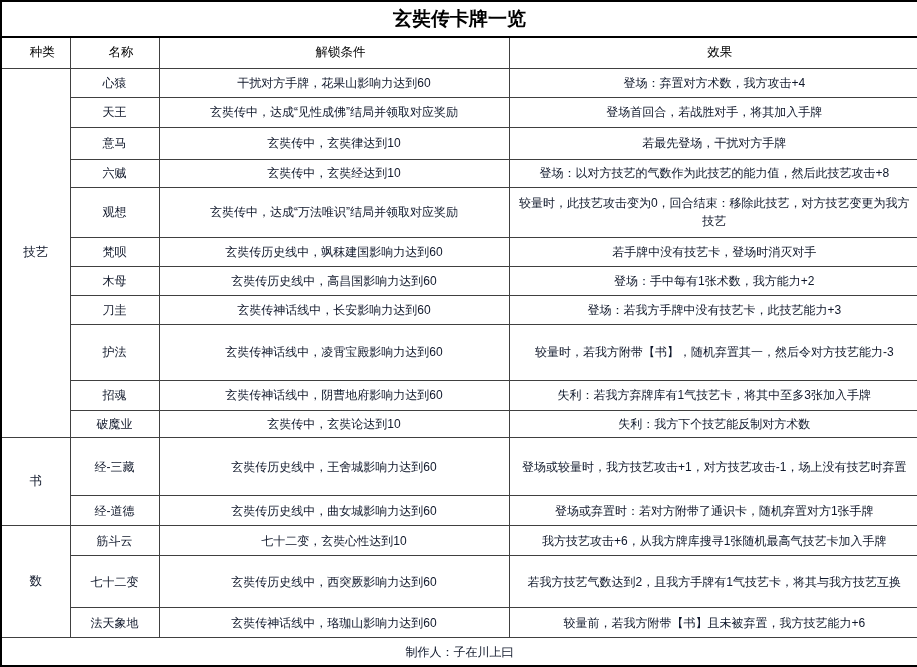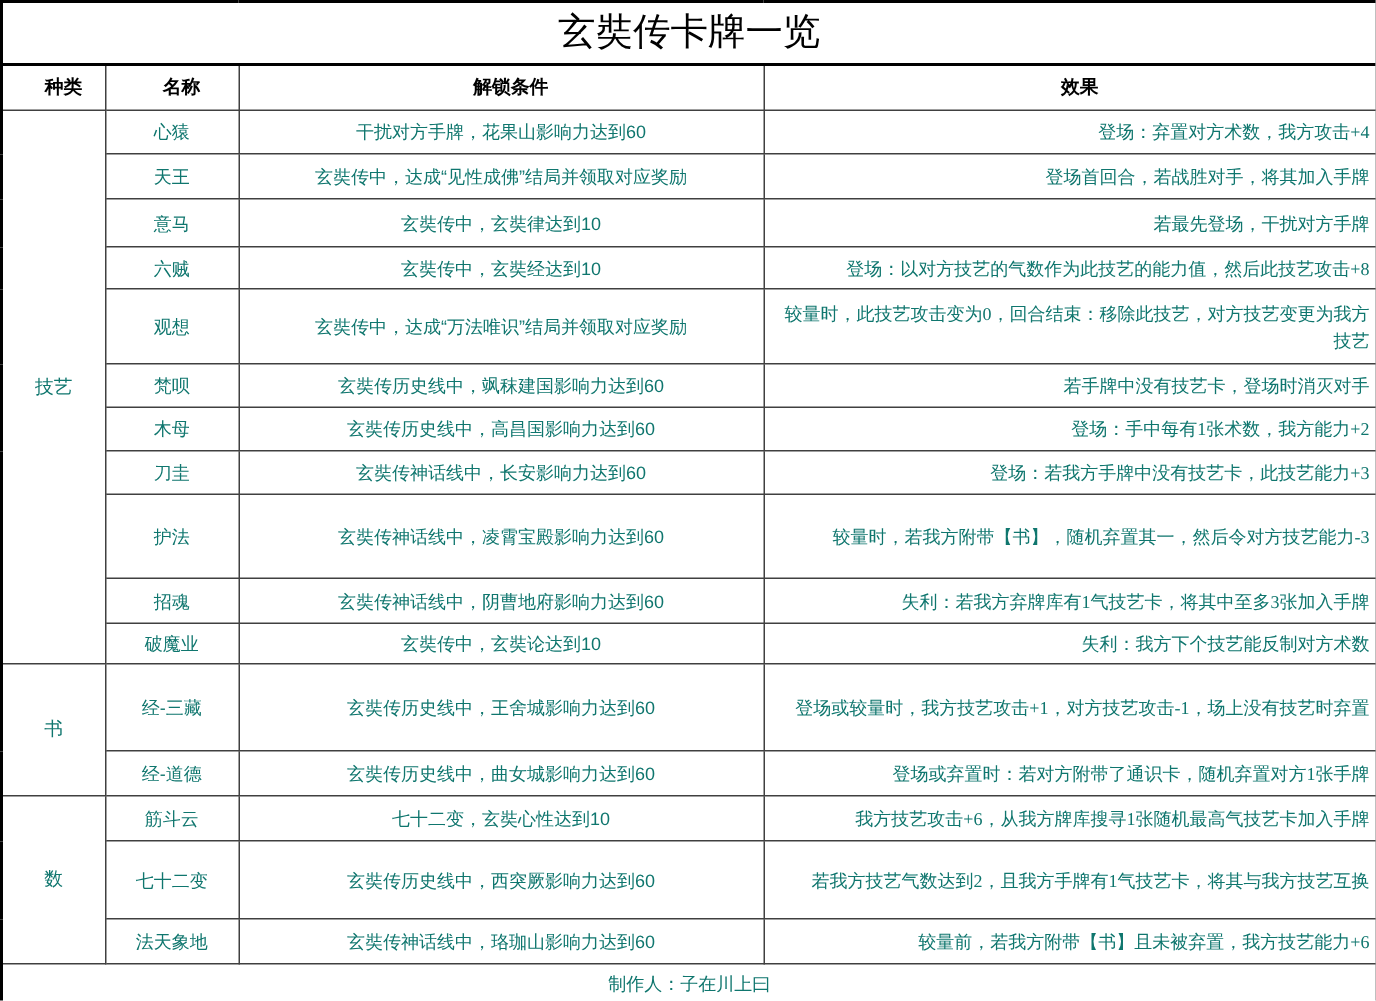--- a/index.html
+++ b/index.html
@@ -7,45 +7,44 @@
   table.card-table {
     border-collapse:collapse;
     table-layout:fixed;
     width:917px; height:667px;
     border:2px solid #000000;
     background:#ffffff;
   }
   td {
     border:1px solid #404040;
     font-size:12px;
-    color:#0f766e;
+    color:#0f172a;
     text-align:center;
     vertical-align:middle;
     padding:1px 3px;
     line-height:1.5;
     overflow:hidden;
     word-break:break-all;
   }
   tr.title-row td {
-    font-size:25px;
-    font-weight:normal;
+    font-size:19px;
+    font-weight:bold;
     color:#000000;
     border-bottom:2px solid #000000;
   }
   tr.header-row td {
-    font-weight:bold;
+    font-weight:normal;
     color:#000000;
     font-size:12.5px;
     padding-left:16px;
   }
   td.effect-cell {
-    text-align:right;
+    text-align:center;
     padding-left:6px;
     padding-right:4px;
-    font-family:Liberation Serif, serif;
   }
   td.category-cell { font-size:12.5px;margin-left:34px; }
   tr.footer-row td { border-top:1px solid #404040; }
 </style>
 </head>
 <body>
 
 <table class="card-table">
   <colgroup>
     <col style="width:69px">

